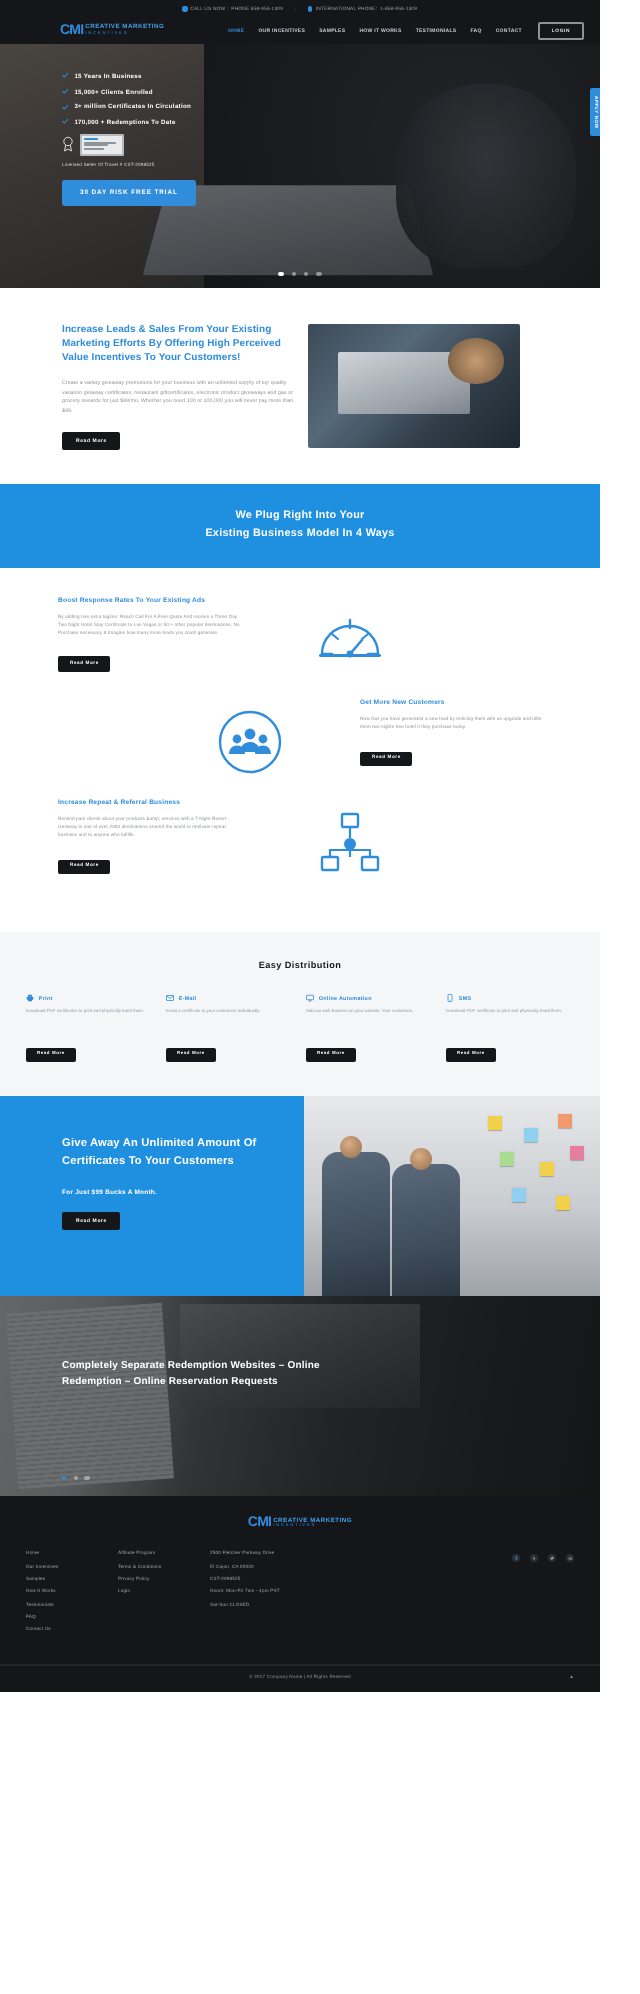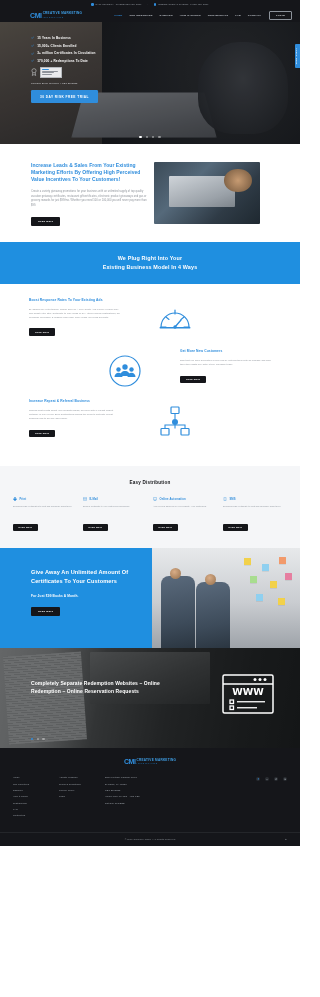--- a/index.html
+++ b/index.html
@@ -621,34 +621,20 @@
       <div class="head" style="left:36%;top:26%;"></div>
     </div>
   </div>
 
   <div class="darksec">
     <div class="bg"></div>
     <div class="veil"></div>
     <div class="dk-inner">
       <h2>Completely Separate Redemption Websites – Online Redemption – Online Reservation Requests</h2>
     </div>
-    <div class="www-box">
-      <svg width="52" height="40" viewBox="0 0 104 80">
-        <rect x="2" y="2" width="100" height="76" rx="3" fill="none" stroke="#ffffff" stroke-width="3"></rect>
-        <path d="M2 20h100" stroke="#ffffff" stroke-width="3"></path>
-        <circle cx="86" cy="11" r="3" fill="#ffffff"></circle>
-        <circle cx="76" cy="11" r="3" fill="#ffffff"></circle>
-        <circle cx="66" cy="11" r="3" fill="#ffffff"></circle>
-        <text x="52" y="42" font-family="DejaVu Sans, sans-serif" font-size="19" font-weight="bold" fill="#ffffff" text-anchor="middle">WWW</text>
-        <rect x="16" y="52" width="7" height="7" fill="none" stroke="#ffffff" stroke-width="2.6"></rect>
-        <path d="M30 55.5h56" stroke="#ffffff" stroke-width="2.6"></path>
-        <rect x="16" y="64" width="7" height="7" fill="none" stroke="#ffffff" stroke-width="2.6"></rect>
-        <path d="M30 67.5h40" stroke="#ffffff" stroke-width="2.6"></path>
-      </svg>
-    </div>
     <div class="dk-dots">
       <span class="on"></span>
       <span></span>
       <span></span>
     </div>
   </div>
 
   <div class="footer">
     <div class="f-logo">
       <span class="logo-mark">CMI</span>

